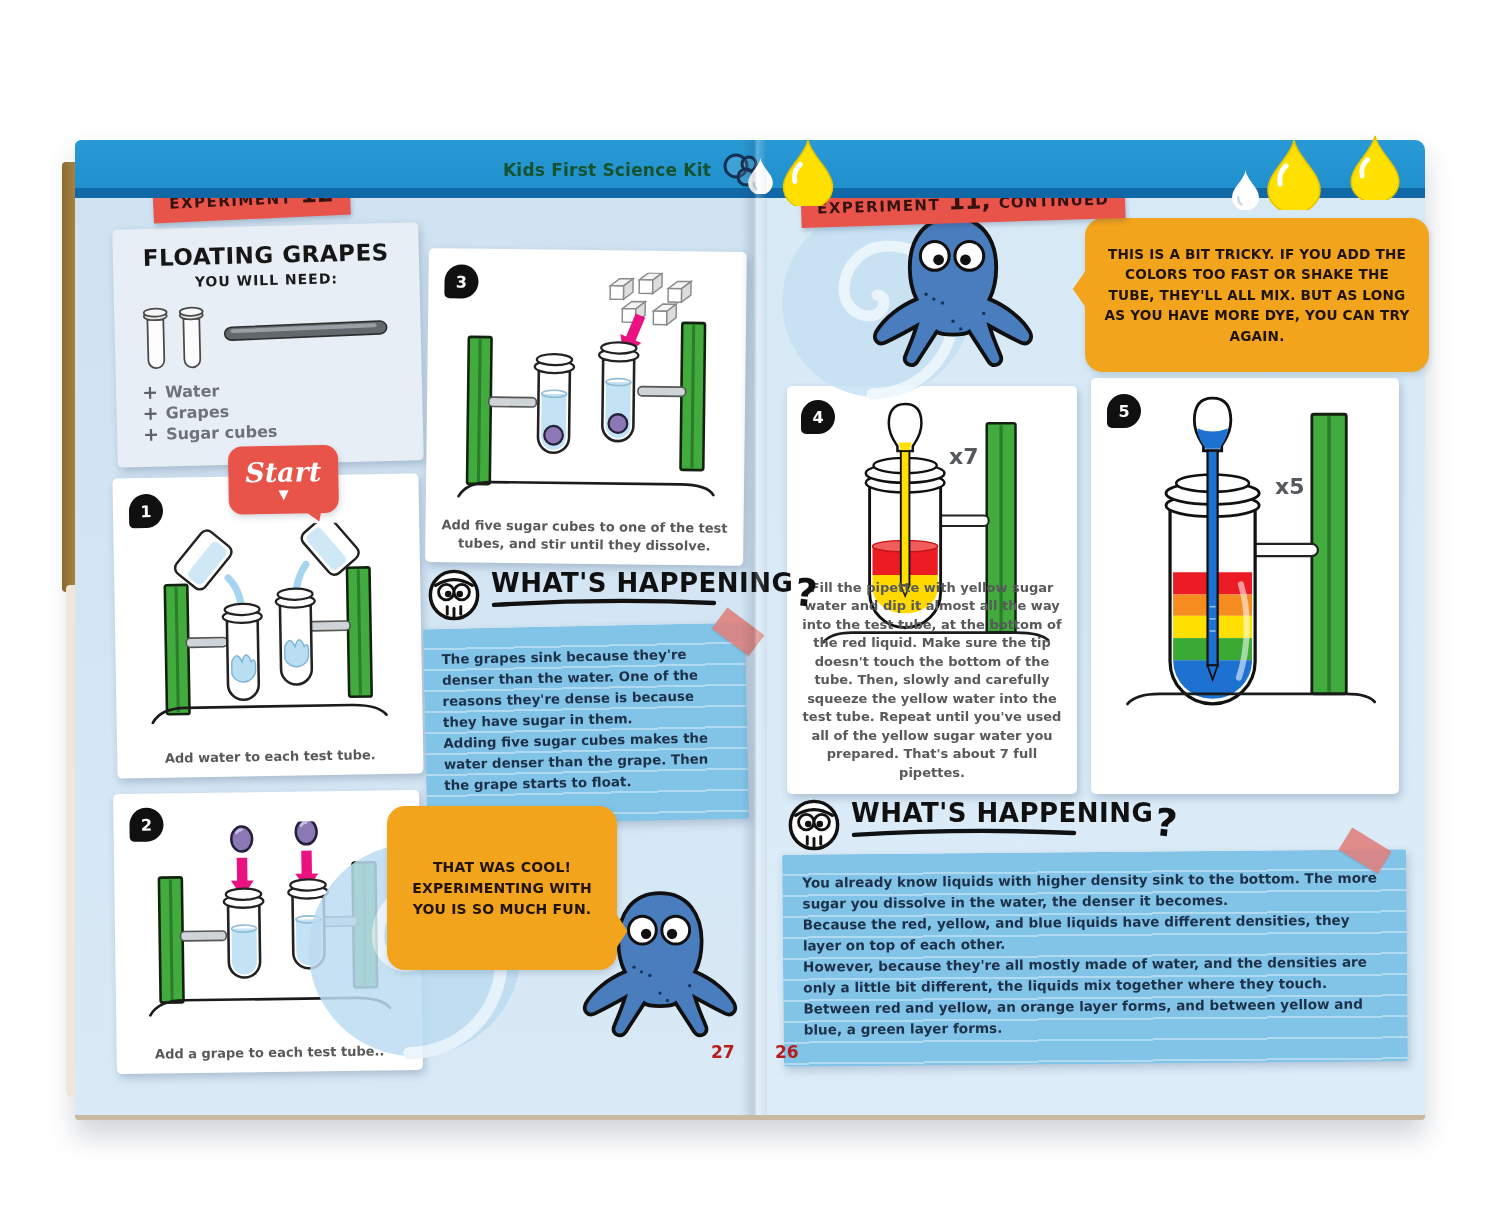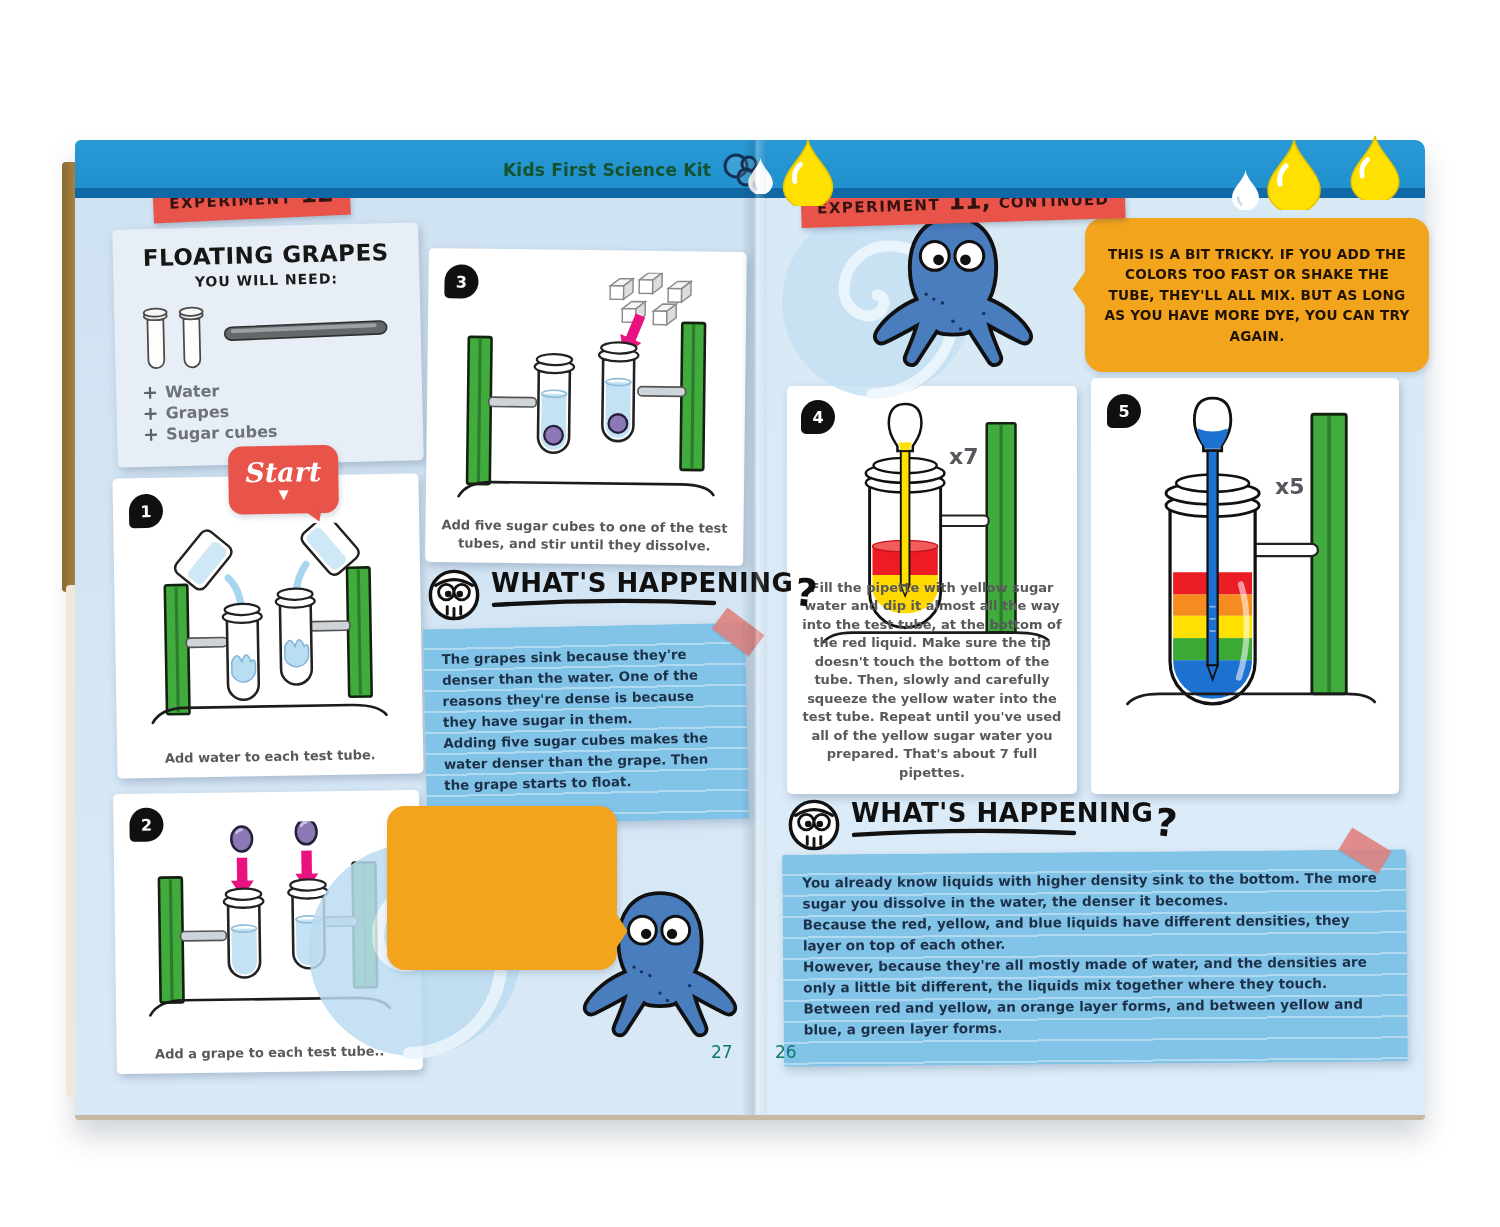--- a/index.html
+++ b/index.html
@@ -96,21 +96,21 @@
   .ob-right .o-txt{font-size:13.6px;}
   .ob-right .tail{position:absolute;left:-10px;top:58px;width:26px;height:26px;background:#f2a41c;transform:rotate(45deg) skew(10deg,10deg);}
 
   .octopus{position:absolute;z-index:4;}
   .octo-left{left:492px;top:742px;}
   .octo-right{left:782px;top:66px;}
   .swirl{position:absolute;z-index:1;opacity:.85;}
   .swirl-left{left:228px;top:698px;}
   .swirl-right{left:702px;top:62px;}
 
-  .pagenum{position:absolute;font-size:17px;font-weight:400;color:#0f766e;z-index:6;}
+  .pagenum{position:absolute;font-size:17px;font-weight:700;color:#b91c1c;z-index:6;}
   .pn-left{left:636px;top:902px;}
   .pn-right{left:700px;top:902px;}
 
   .drop{position:absolute;z-index:12;}
 </style>
 </head>
 <body>
 
 <div class="book">
   <div class="cover-edge"></div>
@@ -354,20 +354,21 @@
 
   <div class="note note-left">
     <div class="tape tape-l"></div>
     <div class="note-pad">
       <p>The grapes sink because they're denser than the water. One of the reasons they're dense is because they have sugar in them.</p>
       <p>Adding five sugar cubes makes the water denser than the grape. Then the grape starts to float.</p>
     </div>
   </div>
 
   <div class="obubble ob-left">
+    <span class="o-txt">THAT WAS COOL! EXPERIMENTING WITH YOU IS SO MUCH FUN.</span>
     <span class="tail"></span>
   </div>
   <svg class="octopus octo-left" width="186" height="162" viewBox="0 0 200 175">
     <path d="M100 12 C70 12 55 35 55 64 C55 79 58 89 62 97 C45 104 28 117 20 131 C16 139 22 146 30 142 C42 136 55 129 62 125 C58 139 52 151 50 157 C48 165 58 169 63 162 C70 151 78 139 83 131 C88 135 112 135 117 131 C122 139 130 151 137 162 C142 169 152 165 150 157 C148 151 142 139 138 125 C145 129 158 136 170 142 C178 146 184 139 180 131 C172 117 155 104 138 97 C142 89 145 79 145 64 C145 35 130 12 100 12 Z" fill="#4a7dbe" stroke="#101010" stroke-width="4"></path>
     <circle cx="81" cy="52" r="15" fill="#fff" stroke="#101010" stroke-width="3.2"></circle>
     <circle cx="117" cy="52" r="15" fill="#fff" stroke="#101010" stroke-width="3.2"></circle>
     <circle cx="85" cy="56" r="5.6" fill="#101010"></circle>
     <circle cx="113" cy="56" r="5.6" fill="#101010"></circle>
     <g fill="#16335e">
         <circle cx="72" cy="92" r="1.8"></circle>

